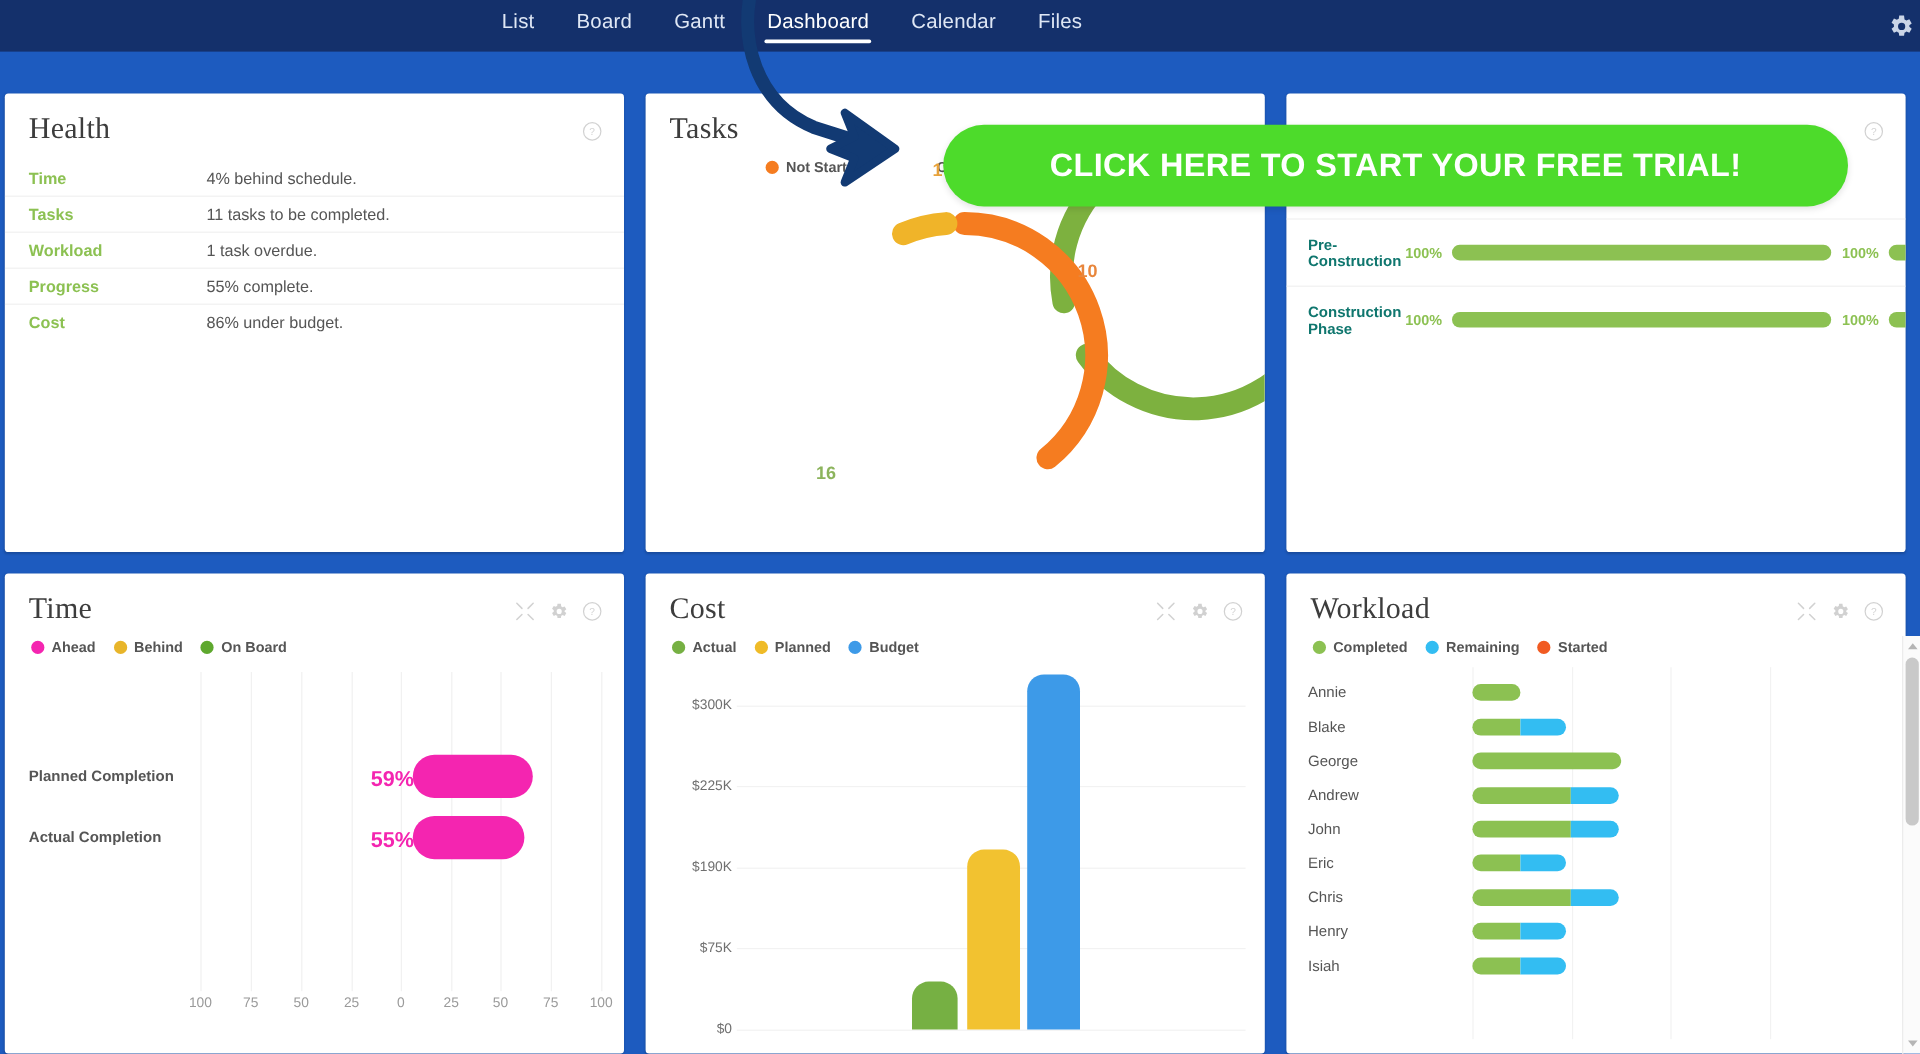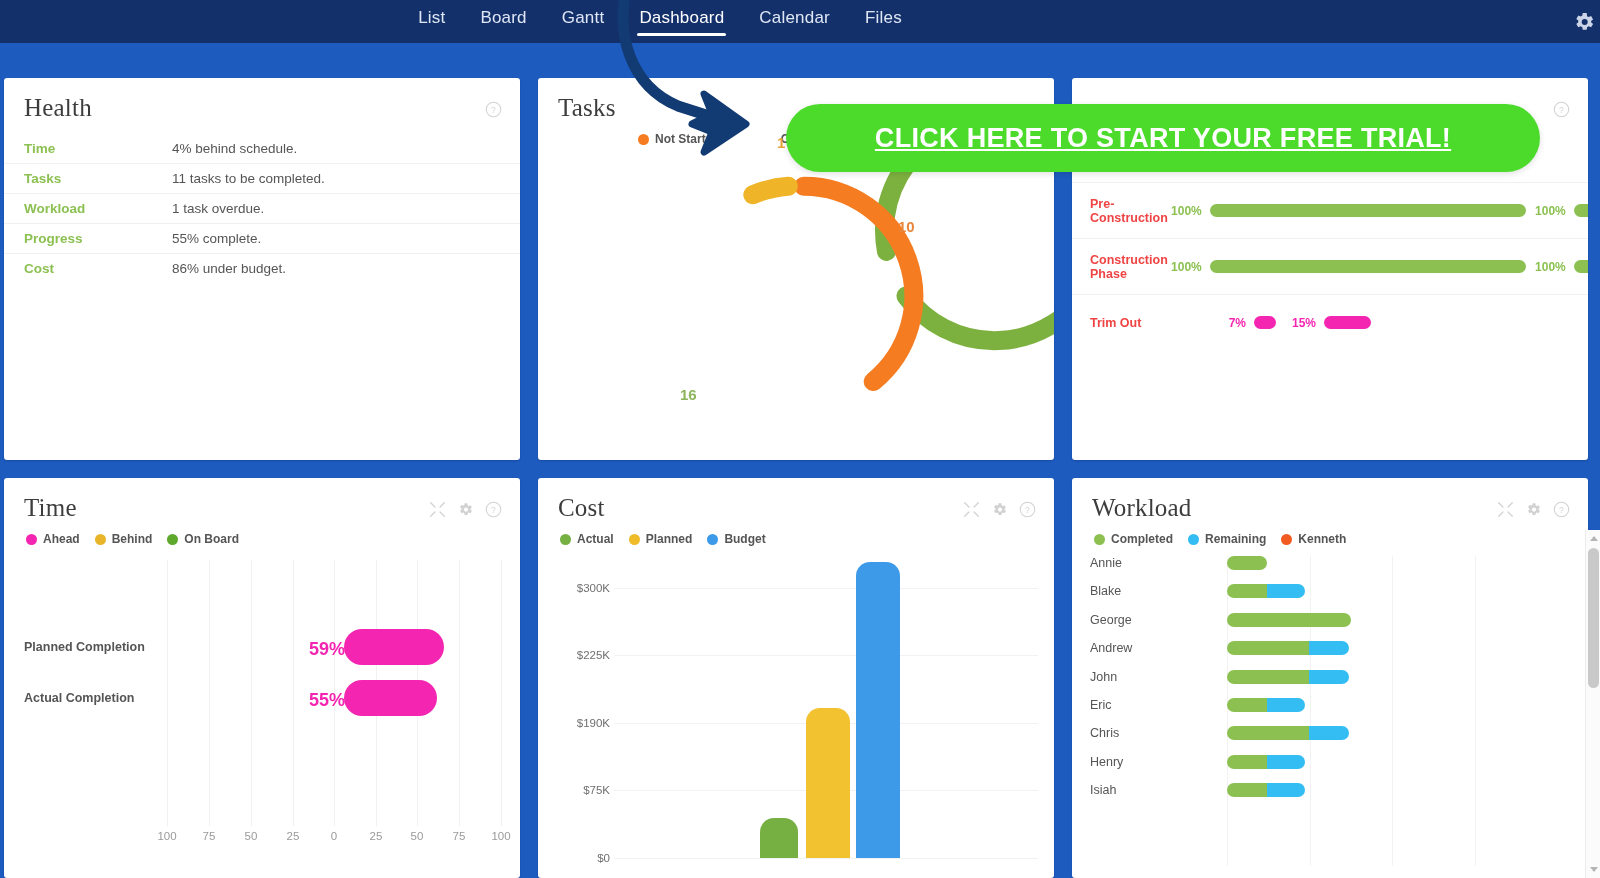--- a/index.html
+++ b/index.html
@@ -80,21 +80,21 @@
   
   .donut-wrap { position: relative; width: 100%; height: 300px; }
   .donut-label { position: absolute; font-size: 15px; font-weight: bold; }
 
   
   .phase-rows { padding-top: 6px; }
   .phase-row {
     display: flex; align-items: center; gap: 0;
     border-top: 1px solid #f0f0f0; padding: 9px 10px 9px 18px; min-height: 56px;
   }
-  .phase-name { width: 122px; font-size: 12.5px; color: #ef4444; font-weight: bold; }
+  .phase-name { width: 122px; font-size: 12.5px; color: #0f766e; font-weight: bold; }
   .phase-bars { flex: 1; display: flex; gap: 6px; }
   .pbar-line { display: flex; align-items: center; gap: 8px; }
   .pbar-pct { width: 34px; text-align: right; font-size: 12px; font-weight: bold; }
   .pbar { height: 13px; border-radius: 7px; }
 
   
   .tchart { position: relative; margin: 14px 0 0 0; height: 300px; }
   .tgrid { position: absolute; top: 0; bottom: 34px; width: 1px; background: #f1f1f1; }
   .trow { position: absolute; left: 20px; right: 18px; height: 50px; display: flex; align-items: center; }
   .trow-label { width: 130px; font-size: 12.5px; color: #555; font-weight: bold; }
@@ -106,35 +106,35 @@
 
   
   .cchart { position: relative; margin-top: 14px; height: 312px; }
   .cgrid-line { position: absolute; left: 76px; right: 16px; height: 1px; background: #f2f2f2; }
   .cgrid-lbl { position: absolute; left: 16px; font-size: 11.5px; color: #6f6f6f; transform: translateY(-50%); width: 56px; text-align: right; }
   .cbar { position: absolute; bottom: 0; border-radius: 14px 14px 0 0; }
 
   
   .wchart { position: relative; margin-top: 10px; height: 310px; }
   .wgrid { position: absolute; top: 0; bottom: 0; width: 1px; background: #f2f2f2; }
-  .wrow { position: relative; height: 28.4px; display: flex; align-items: flex-start; }
+  .wrow { position: relative; height: 28.4px; display: flex; align-items: flex-end; }
   .wname { width: 138px; padding-left: 18px; font-size: 12.5px; color: #555; }
   .wbars { position: relative; flex: 1; height: 14px; }
   .wseg { position: absolute; height: 14px; top: 0; }
   .wseg.first { border-radius: 7px 0 0 7px; }
   .wseg.only { border-radius: 7px; }
   .wseg.last { border-radius: 0 7px 7px 0; }
 
   
   .cta {
     position: absolute; left: 786px; top: 104px;
     width: 754px; height: 68px; background: #4ddb2b;
     border-radius: 34px; display: flex; align-items: center; justify-content: center;
     color: #ffffff; font-size: 27px; font-weight: bold; letter-spacing: .3px;
-    box-shadow: 0 2px 6px rgba(0,0,0,.12); cursor: pointer; text-align: center; text-decoration: underline;
+    box-shadow: 0 2px 6px rgba(0,0,0,.12); cursor: pointer; text-align: center;
   }
   .arrow-svg { position: absolute; left: 600px; top: -6px; width: 200px; height: 190px; pointer-events: none; }
 
   .scrollbar {
     position: absolute; right: 0; top: 530px; width: 15px; height: 348px;
     background: #fbfbfb; border-left: 1px solid #ececec;
   }
   .scroll-thumb { position: absolute; top: 18px; left: 2px; width: 11px; height: 140px; background: #c9c9c9; border-radius: 6px; }
   .scroll-arrow { position: absolute; left: 4px; width: 0; height: 0; border-left: 4px solid transparent; border-right: 4px solid transparent; }
   .scroll-up { top: 6px; border-bottom: 5px solid #b5b5b5; }
@@ -255,33 +255,20 @@
             <span class="pbar-pct" style="color:#8CC152">100%</span>
             <span class="pbar" style="background:#8CC152; width:316px;"></span>
           </div>
           <div class="pbar-line">
             <span class="pbar-pct" style="color:#8CC152">100%</span>
             <span class="pbar" style="background:#8CC152; width:316px;"></span>
           </div>
         </div>
       </div>
 
-      <div class="phase-row">
-        <div class="phase-name">Trim Out</div>
-        <div class="phase-bars">
-          <div class="pbar-line">
-            <span class="pbar-pct" style="color:#F425B0">7%</span>
-            <span class="pbar" style="background:#F425B0; width:22px;"></span>
-          </div>
-          <div class="pbar-line">
-            <span class="pbar-pct" style="color:#F425B0">15%</span>
-            <span class="pbar" style="background:#F425B0; width:47px;"></span>
-          </div>
-        </div>
-      </div>
 
     </div>
   </div>
 
   <div class="card row2">
     <div class="card-head">
       <div class="card-title">Time</div>
       <div class="head-icons">
         <svg class="hicon" viewBox="0 0 20 20">
           <g stroke="#9b9b9b" stroke-width="1.5" fill="none" stroke-linecap="round">
@@ -432,21 +419,21 @@
       <div class="legend-item">
         <span class="dot" style="background:#8CC152"></span>
         <span>Completed</span>
       </div>
       <div class="legend-item">
         <span class="dot" style="background:#33BDF2"></span>
         <span>Remaining</span>
       </div>
       <div class="legend-item">
         <span class="dot" style="background:#F15B22"></span>
-        <span>Kenneth</span>
+        <span>Started</span>
       </div>
     </div>
 
     <div class="wchart">
       <div class="wgrid" style="left:155px;"></div>
       <div class="wgrid" style="left:238px;"></div>
       <div class="wgrid" style="left:320px;"></div>
       <div class="wgrid" style="left:403px;"></div>
 
       <div class="wrow">

